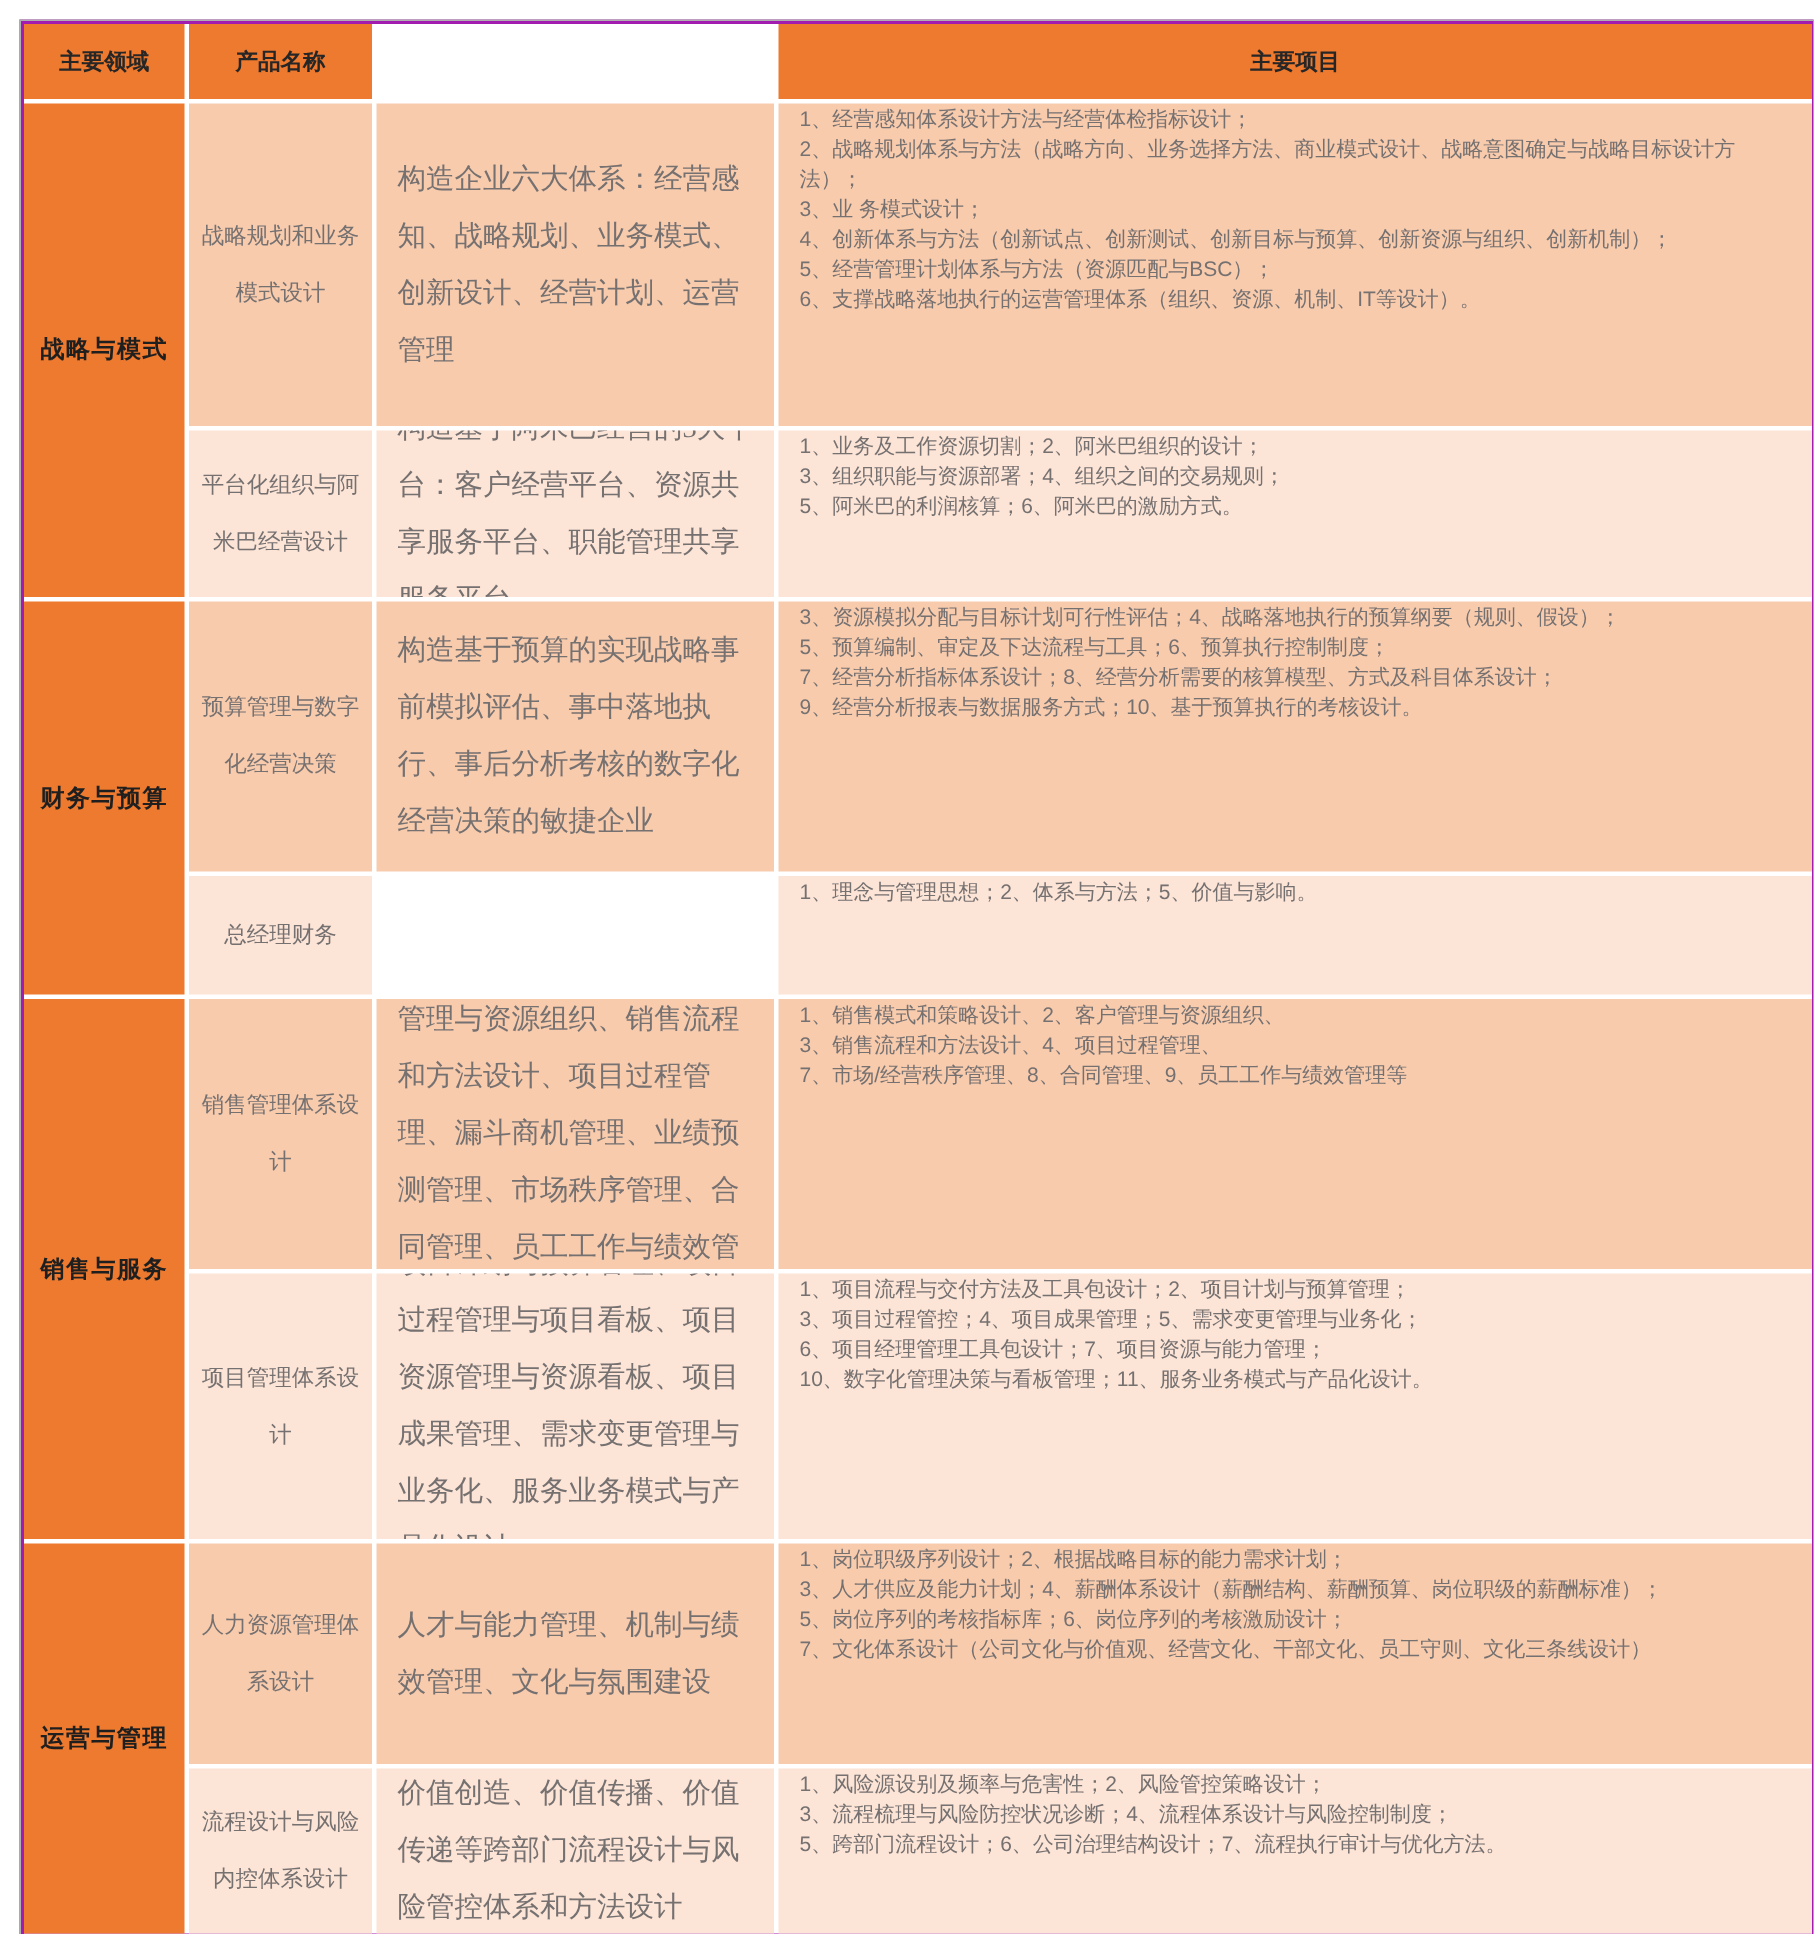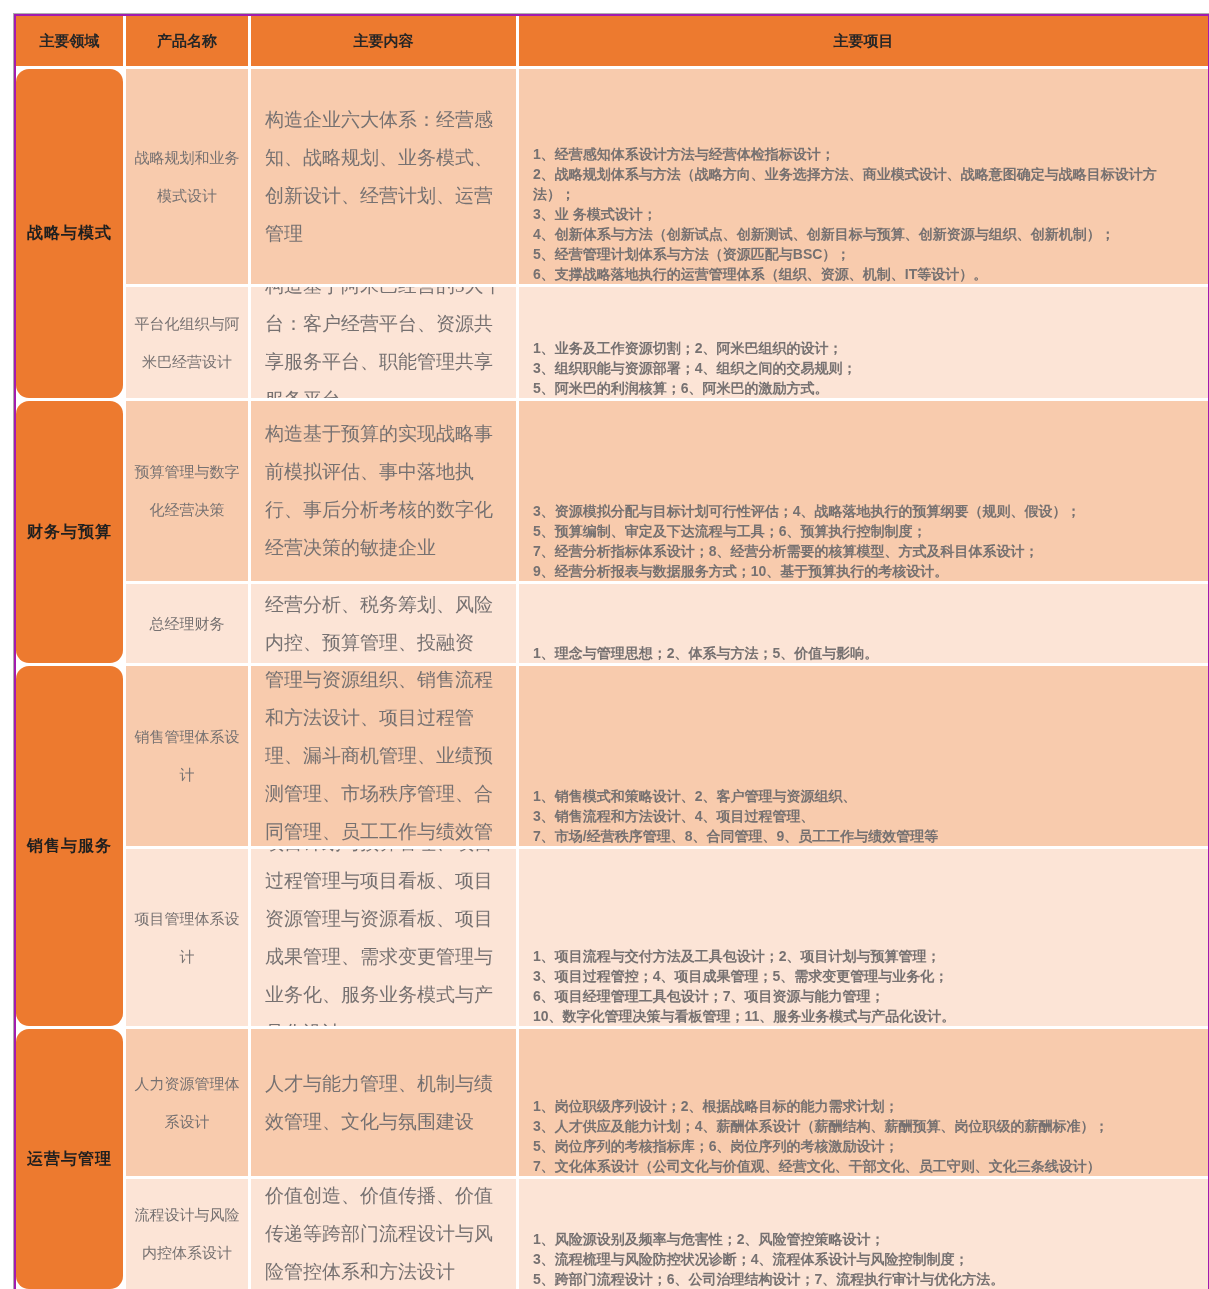--- a/index.html
+++ b/index.html
@@ -28,52 +28,49 @@
     font-size:15px;
     display:flex;align-items:center;justify-content:center;
   }
   .gcell{
     background:#ED7A2F;
     color:#1f1f1f;
     font-weight:bold;
     font-size:16px;
     display:flex;align-items:center;justify-content:center;
     letter-spacing:1px;
-    border-radius:13px;
   }
   .dark{background:#F8CBAD;}
   .light{background:#FCE4D6;}
   .prod{
     color:#767171;font-size:15px;line-height:38px;text-align:center;
     display:flex;align-items:center;justify-content:center;
     padding:0 6px;
   }
   .cont{
     color:#767171;font-size:19px;line-height:38px;
     display:flex;align-items:center;
     padding:0 10px 0 14px;
     font-family:Liberation Serif, serif;
   }
   .proj{
     color:#767171;font-size:14px;
-    display:flex;flex-direction:column;justify-content:flex-end;
+    display:flex;flex-direction:column;justify-content:flex-start;
     padding:0 14px;
-    font-weight:bold;
   }
   .proj p{margin:0;line-height:20px;}
 </style>
 </head>
 <body>
 
 <div class="tbl-wrap">
   <div class="tbl">
 
     <div class="cell hcell" style="grid-area:1/1/2/2">主要领域</div>
     <div class="cell hcell" style="grid-area:1/2/2/3">产品名称</div>
-    <div class="cell hcell" style="grid-area:1/3/2/4">主要内容</div>
     <div class="cell hcell" style="grid-area:1/4/2/5">主要项目</div>
 
     <div class="cell gcell" style="grid-area:2/1/4/2">战略与模式</div>
     <div class="cell dark prod" style="grid-area:2/2/3/3">战略规划和业务模式设计</div>
     <div class="cell dark cont" style="grid-area:2/3/3/4">构造企业六大体系：经营感知、战略规划、业务模式、创新设计、经营计划、运营管理</div>
     <div class="cell dark proj" style="grid-area:2/4/3/5">
         <p>1、经营感知体系设计方法与经营体检指标设计；</p>
         <p>2、战略规划体系与方法（战略方向、业务选择方法、商业模式设计、战略意图确定与战略目标设计方法）；</p>
         <p>3、业 务模式设计；</p>
         <p>4、创新体系与方法（创新试点、创新测试、创新目标与预算、创新资源与组织、创新机制）；</p>
@@ -91,21 +88,20 @@
     <div class="cell gcell" style="grid-area:4/1/6/2">财务与预算</div>
     <div class="cell dark prod" style="grid-area:4/2/5/3">预算管理与数字化经营决策</div>
     <div class="cell dark cont" style="grid-area:4/3/5/4">构造基于预算的实现战略事前模拟评估、事中落地执行、事后分析考核的数字化经营决策的敏捷企业</div>
     <div class="cell dark proj" style="grid-area:4/4/5/5">
         <p>3、资源模拟分配与目标计划可行性评估；4、战略落地执行的预算纲要（规则、假设）；</p>
         <p>5、预算编制、审定及下达流程与工具；6、预算执行控制制度；</p>
         <p>7、经营分析指标体系设计；8、经营分析需要的核算模型、方式及科目体系设计；</p>
         <p>9、经营分析报表与数据服务方式；10、基于预算执行的考核设计。</p>
       </div>
     <div class="cell light prod" style="grid-area:5/2/6/3">总经理财务</div>
-    <div class="cell light cont" style="grid-area:5/3/6/4">经营分析、税务筹划、风险内控、预算管理、投融资</div>
     <div class="cell light proj" style="grid-area:5/4/6/5">
         <p>1、理念与管理思想；2、体系与方法；5、价值与影响。</p>
       </div>
 
     <div class="cell gcell" style="grid-area:6/1/8/2">销售与服务</div>
     <div class="cell dark prod" style="grid-area:6/2/7/3">销售管理体系设计</div>
     <div class="cell dark cont" style="grid-area:6/3/7/4">销售模式和策略设计、客户管理与资源组织、销售流程和方法设计、项目过程管理、漏斗商机管理、业绩预测管理、市场秩序管理、合同管理、员工工作与绩效管理等</div>
     <div class="cell dark proj" style="grid-area:6/4/7/5">
         <p>1、销售模式和策略设计、2、客户管理与资源组织、</p>
         <p>3、销售流程和方法设计、4、项目过程管理、</p>

